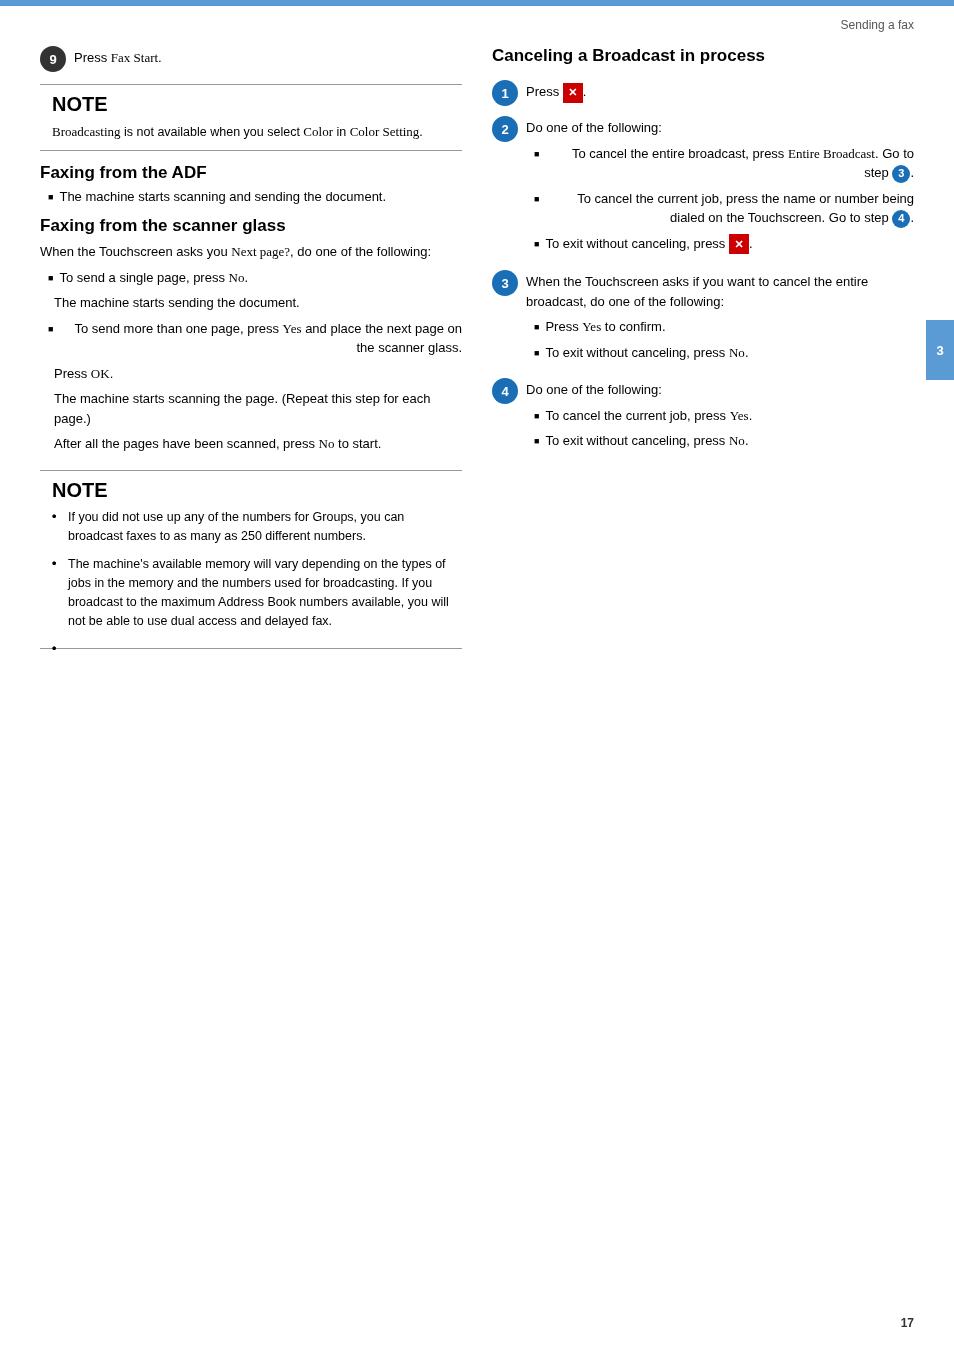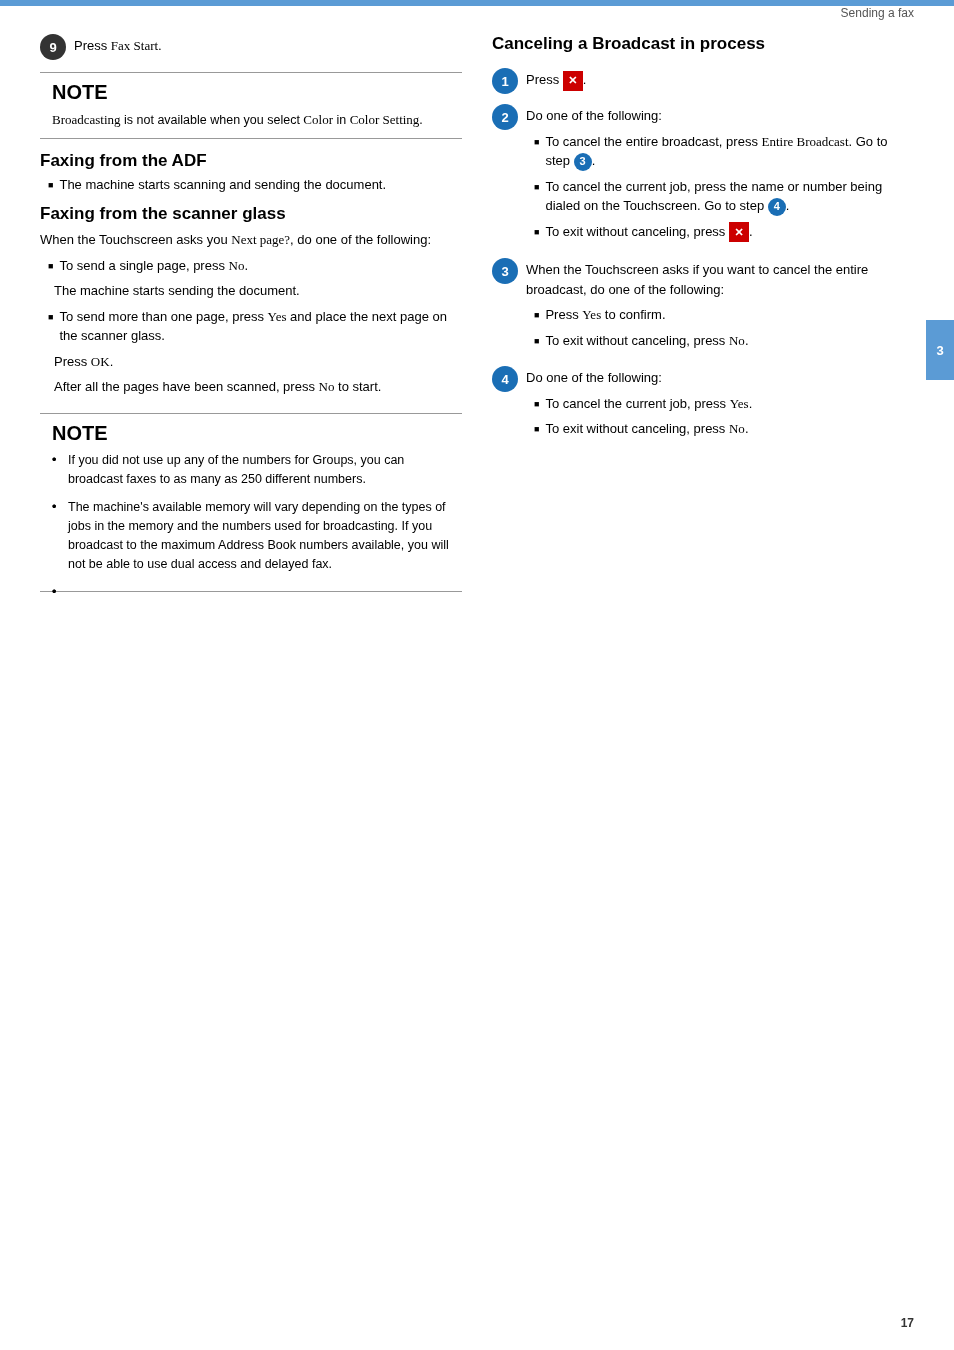--- a/index.html
+++ b/index.html
@@ -14,21 +14,21 @@
     }
 
     .top-bar {
       height: 6px;
       background: #5b9bd5;
       width: 100%;
     }
 
     .page-header {
       text-align: right;
-      padding: 0 40px 4px 0;
+      padding: 12px 40px 4px 0;
       font-size: 12px;
       color: #555;
     }
 
     .chapter-tab {
       position: absolute;
       right: 0;
       top: 320px;
       background: #5b9bd5;
       color: #fff;
@@ -144,20 +144,21 @@
       padding-left: 8px;
       margin: 4px 0;
     }
 
     .bullet-list li {
       display: flex;
       align-items: flex-start;
       gap: 6px;
       margin-bottom: 6px;
       line-height: 1.5;
+      text-align: right;
     }
 
     .bullet-list li::before {
       content: "■";
       font-size: 9px;
       margin-top: 4px;
       flex-shrink: 0;
     }
 
     .para {
@@ -251,20 +252,21 @@
     <ul class="bullet-list">
       <li>
         <span>
           <span>To send more than one page, press </span><code>Yes</code><span> and place the next page on the scanner glass.</span>
         </span>
       </li>
     </ul>
     <p class="para">
       <span>Press </span><code>OK</code><span>.</span>
     </p>
+    <p class="para">The machine starts scanning the page. (Repeat this step for each page.)</p>
     <p class="para">
       <span>After all the pages have been scanned, press </span><code>No</code><span> to start.</span>
     </p>
 
     <div class="note-box" style="margin-top:16px;">
       <div class="note-title">NOTE</div>
       <div class="note-content">
         <ul style="list-style:none; padding-left:0;">
           <li style="margin-bottom:10px; padding-left:16px; position:relative;">
             <span style="position:absolute;left:0;">•</span>

